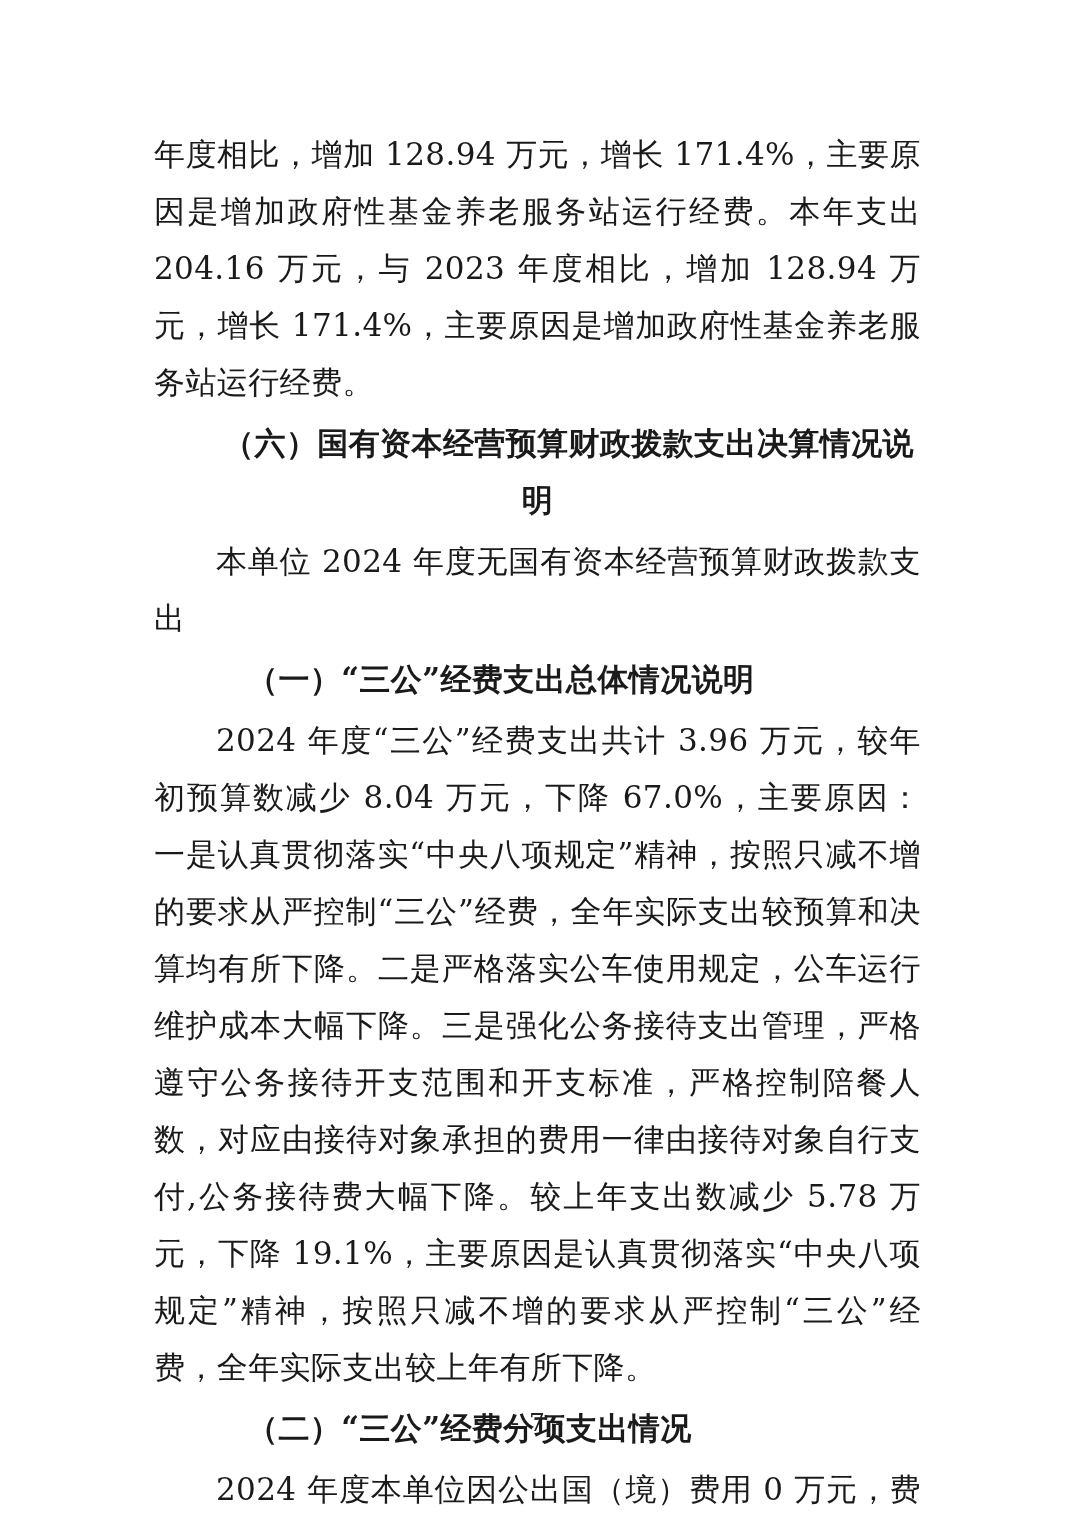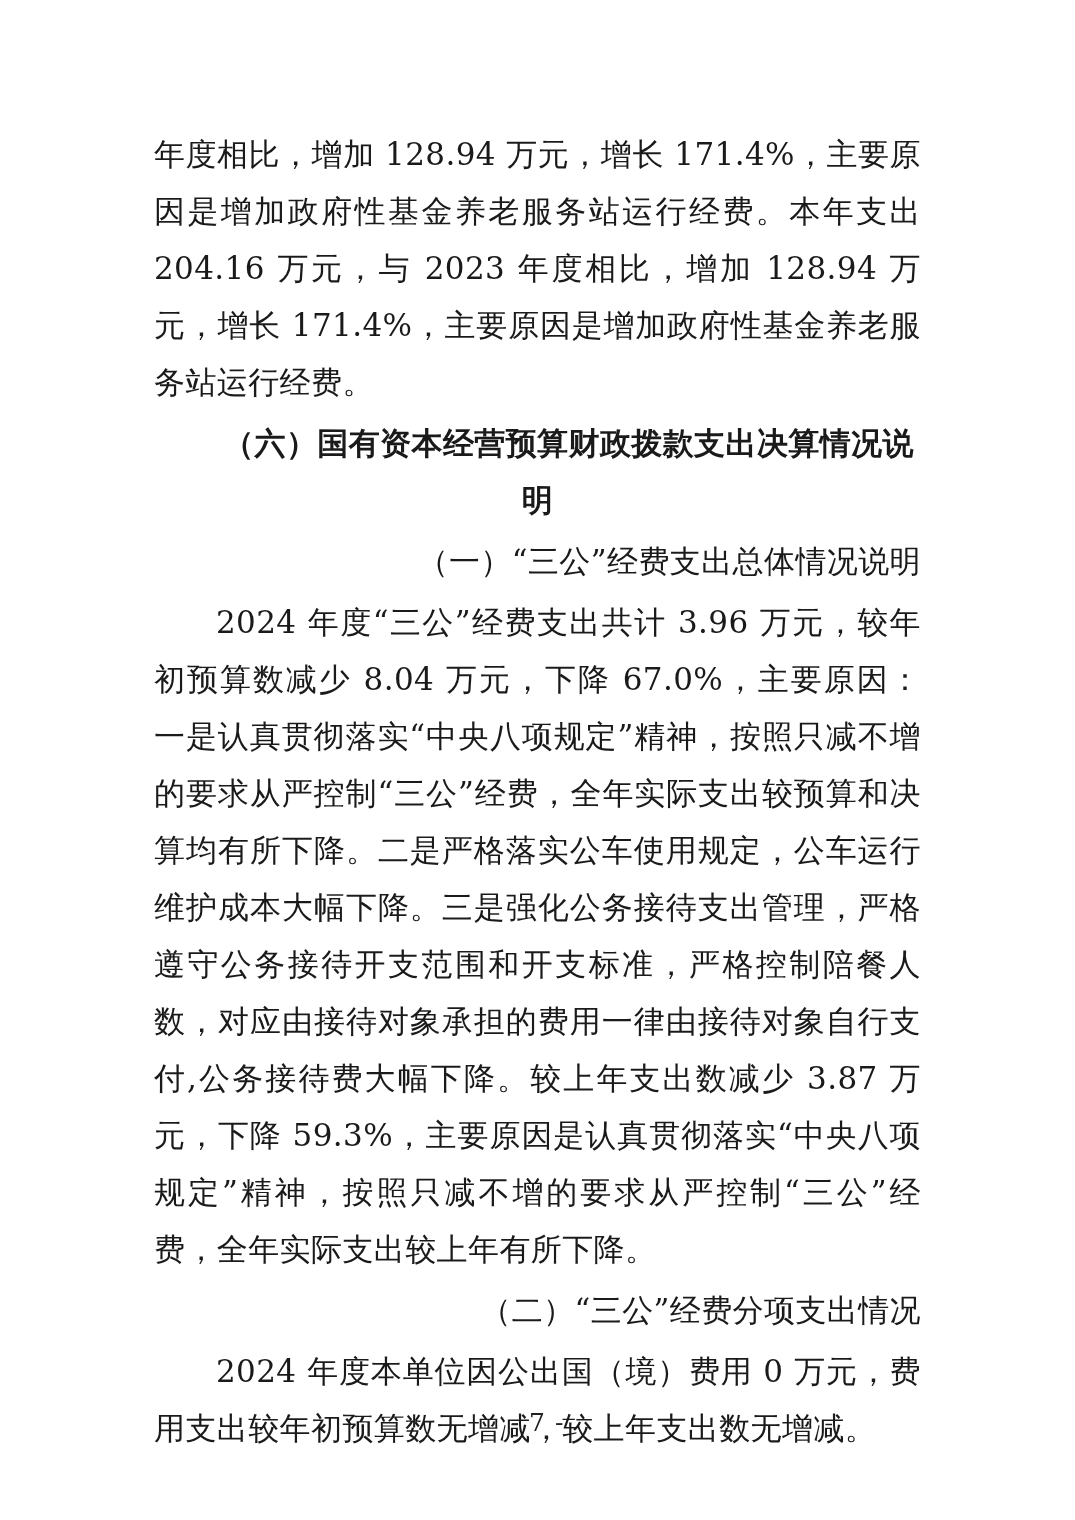--- a/index.html
+++ b/index.html
@@ -36,42 +36,43 @@
   }
   p.cont {
     text-indent: 0;
   }
   p.heading {
     font-weight: bold;
     text-indent: 2em;
     text-align: center;
   }
   p.subheading {
-    font-weight: normal;
+    font-weight: bold;
     text-indent: 3em;
-    text-align: right;
+    text-align: left;
   }
   .footer {
     position: absolute;
     left: 0;
     right: 0;
     top: 1408px;
     text-align: center;
     font-size: 25px;
     font-family: "DejaVu Serif", "Liberation Serif", serif;
     color: #222;
     letter-spacing: 1px;
   }
 </style>
 </head>
 <body>
 
 <div class="page">
   <div class="content">
     <p class="cont">年度相比，增加 128.94 万元，增长 171.4%，主要原因是增加政府性基金养老服务站运行经费。本年支出 204.16 万元，与 2023 年度相比，增加 128.94 万元，增长 171.4%，主要原因是增加政府性基金养老服务站运行经费。</p>
     <p class="heading">（六）国有资本经营预算财政拨款支出决算情况说明</p>
+    <p class="body">本单位 2024 年度无国有资本经营预算财政拨款支出</p>
     <p class="subheading">（一）“三公”经费支出总体情况说明</p>
-    <p class="body">2024 年度“三公”经费支出共计 3.96 万元，较年初预算数减少 8.04 万元，下降 67.0%，主要原因：一是认真贯彻落实“中央八项规定”精神，按照只减不增的要求从严控制“三公”经费，全年实际支出较预算和决算均有所下降。二是严格落实公车使用规定，公车运行维护成本大幅下降。三是强化公务接待支出管理，严格遵守公务接待开支范围和开支标准，严格控制陪餐人数，对应由接待对象承担的费用一律由接待对象自行支付,公务接待费大幅下降。较上年支出数减少 3.87 万元，下降 59.3%，主要原因是认真贯彻落实“中央八项规定”精神，按照只减不增的要求从严控制“三公”经费，全年实际支出较上年有所下降。</p>
+    <p class="body">2024 年度“三公”经费支出共计 3.96 万元，较年初预算数减少 8.04 万元，下降 67.0%，主要原因：一是认真贯彻落实“中央八项规定”精神，按照只减不增的要求从严控制“三公”经费，全年实际支出较预算和决算均有所下降。二是严格落实公车使用规定，公车运行维护成本大幅下降。三是强化公务接待支出管理，严格遵守公务接待开支范围和开支标准，严格控制陪餐人数，对应由接待对象承担的费用一律由接待对象自行支付,公务接待费大幅下降。较上年支出数减少 5.78 万元，下降 19.1%，主要原因是认真贯彻落实“中央八项规定”精神，按照只减不增的要求从严控制“三公”经费，全年实际支出较上年有所下降。</p>
     <p class="subheading">（二）“三公”经费分项支出情况</p>
     <p class="body">2024 年度本单位因公出国（境）费用 0 万元，费用支出较年初预算数无增减，较上年支出数无增减。</p>
   </div>
   <div class="footer">- 7 -</div>
 </div>
 
 </body></html>

